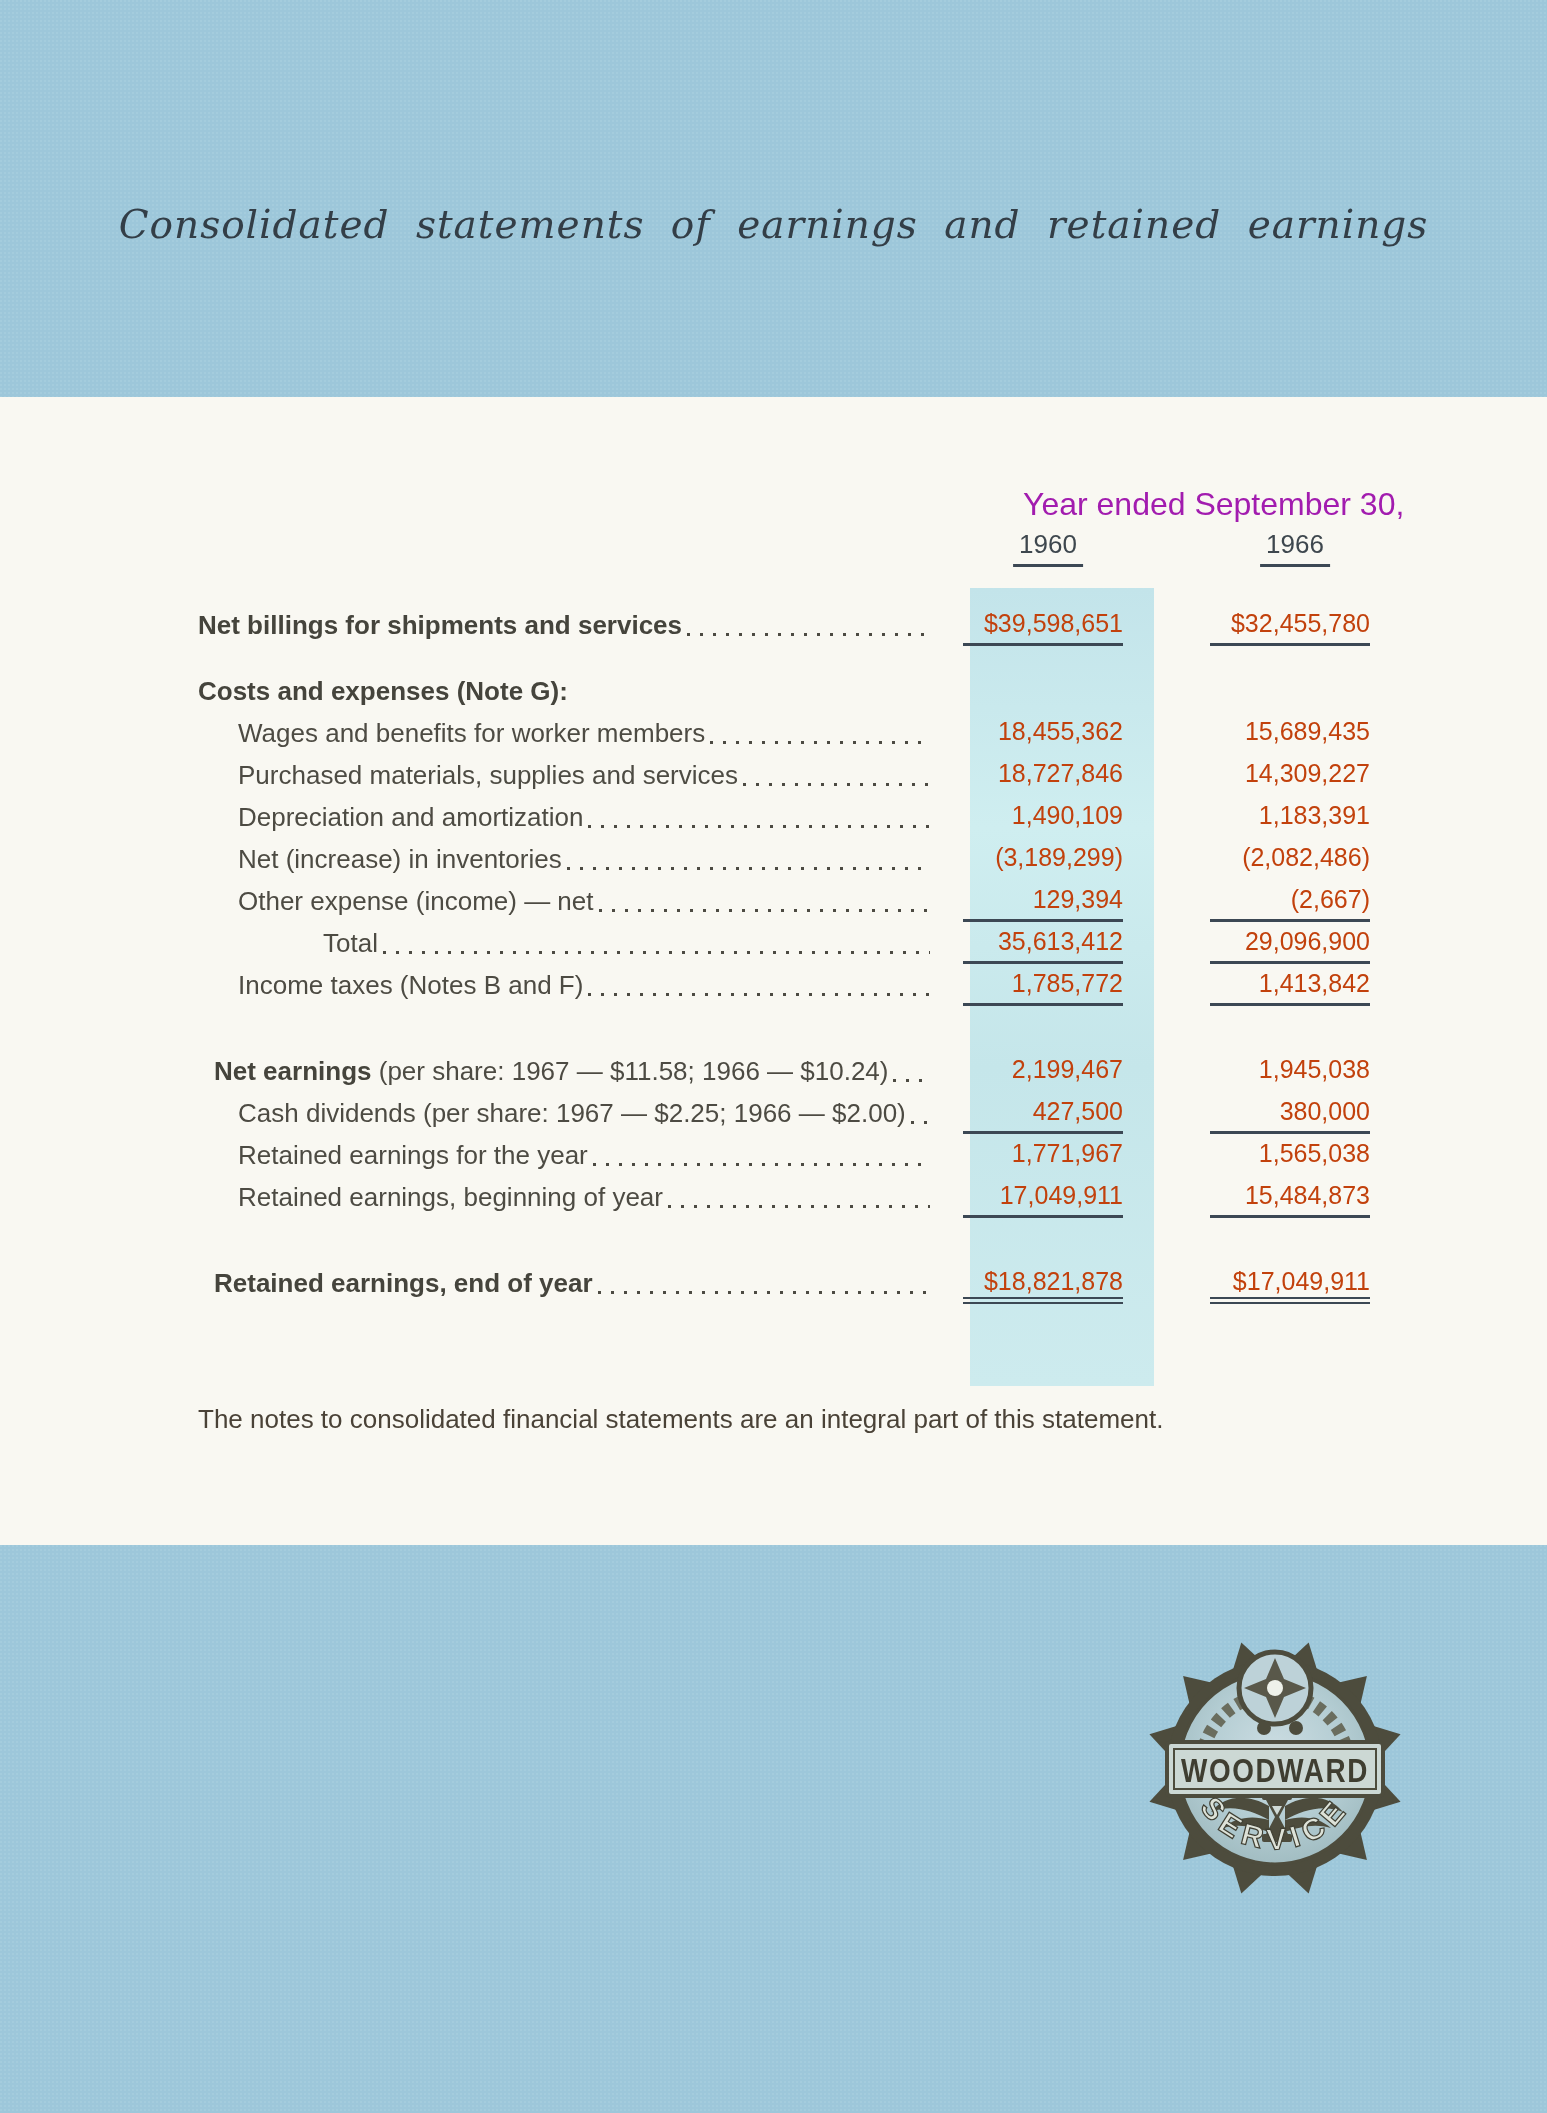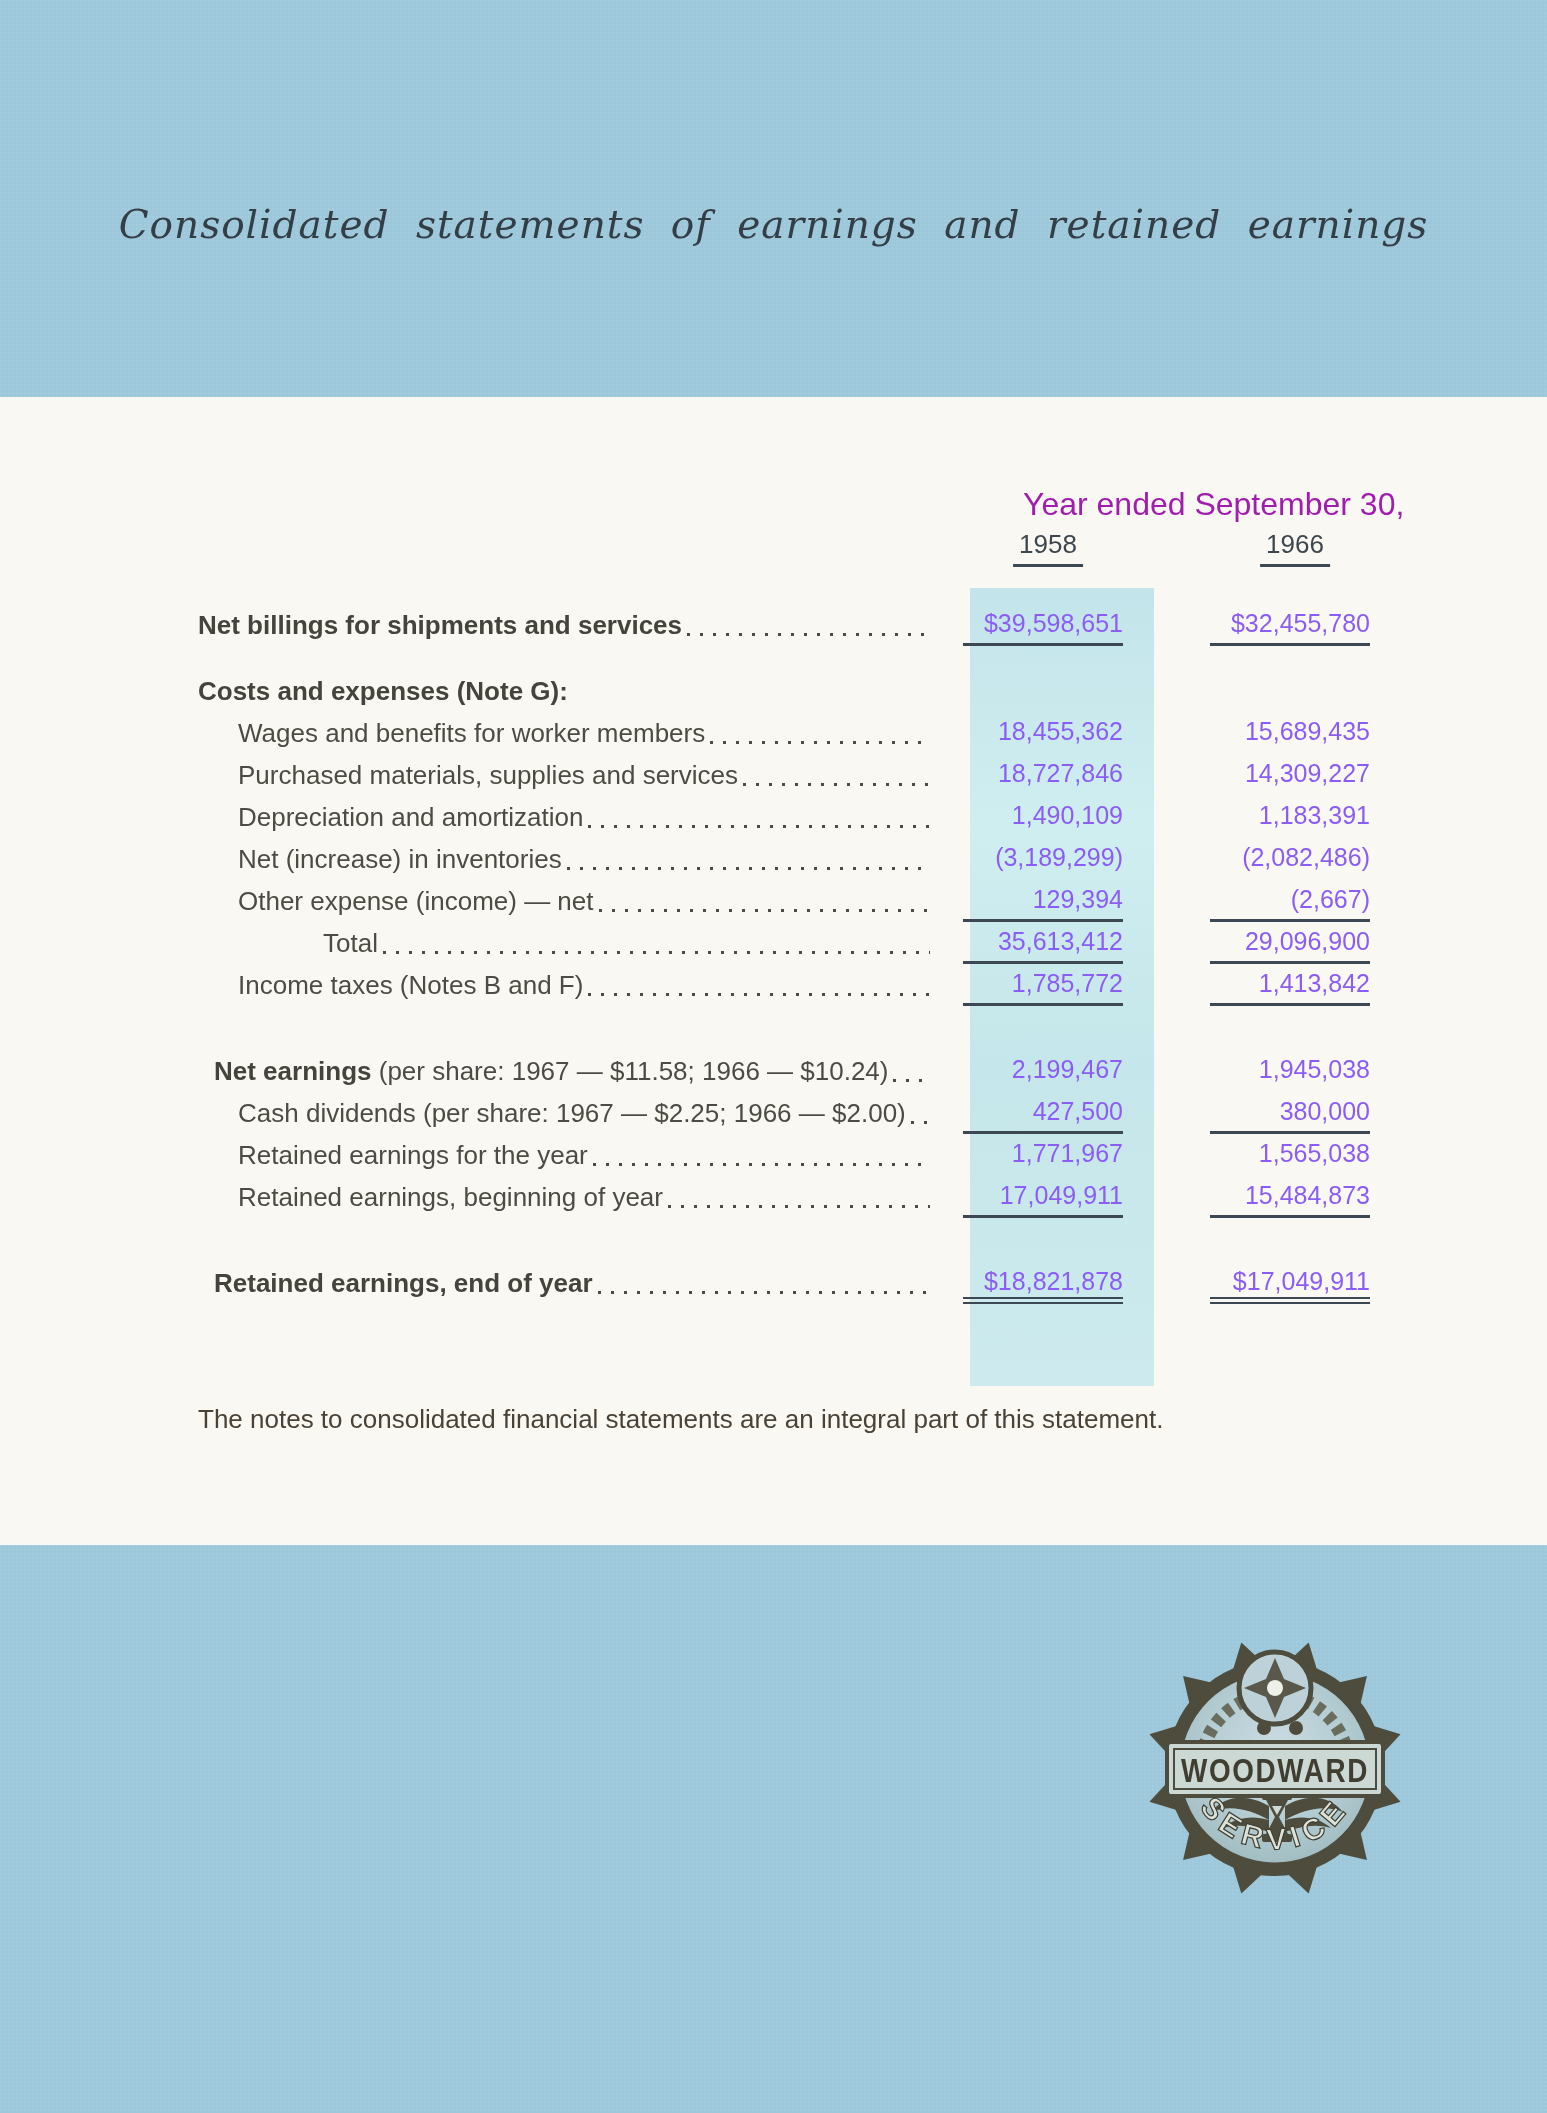--- a/index.html
+++ b/index.html
@@ -50,21 +50,21 @@
   .row.gap-md { margin-top:24px; }
   .row.gap-lg { margin-top:44px;margin-left:16px; }
   .leader { flex:1 1 0; min-width:0; position:relative; }
   .leader::after {
     content:""; position:absolute; left:4px; right:33px; bottom:9px; height:5px;
     background-image:radial-gradient(circle at 2.5px 2.5px, #4d4b43 1.6px, transparent 2px);
     background-size:13px 5px; background-repeat:repeat-x;
   }
   .cell {
     width:160px; box-sizing:border-box; flex:0 0 auto;
-    text-align:right; font-size:25px; line-height:39px; color:#8b5cf6;
+    text-align:right; font-size:25px; line-height:39px; color:#c2410c;
     border-bottom:3px solid transparent;
   }
   .cell.c66 { margin-left:87px; }
   .row.u-single .cell { border-bottom-color:#3c4854; }
   .row.u-double .cell { border-bottom:7px double #3c4854; }
   .row.heading .leader::after, .row.heading .cell { display:none; }
   .footnote { position:absolute; left:198px; top:1404px; font-size:26px; color:#4a4237; }
   
   .logo { position:absolute; left:1143px; top:1636px; width:264px; height:264px; }
   .logo text { font-family:"Liberation Sans", sans-serif; }
@@ -75,21 +75,21 @@
 <div class="page">
 
   <div class="band-top"></div>
   <div class="band-bottom"></div>
 
   <div class="doc-title">Consolidated statements of earnings and retained earnings</div>
 
   <div class="highlight-band"></div>
 
   <div class="period-label">Year ended September 30,</div>
-  <div class="year" id="year-1967">1958</div>
+  <div class="year" id="year-1967">1960</div>
   <div class="year" id="year-1966">1966</div>
 
   <div class="fin-table" id="fin-table">
       <div class="row indent0 u-single gap-none">
     <span class="label"><b class="b">Net billings for shipments and services</b><span class="rest"></span></span>
     <span class="leader"></span>
     <span class="cell c67">$39,598,651</span>
     <span class="cell c66">$32,455,780</span>
   </div>
       <div class="row indent0 u-none gap-md heading">

